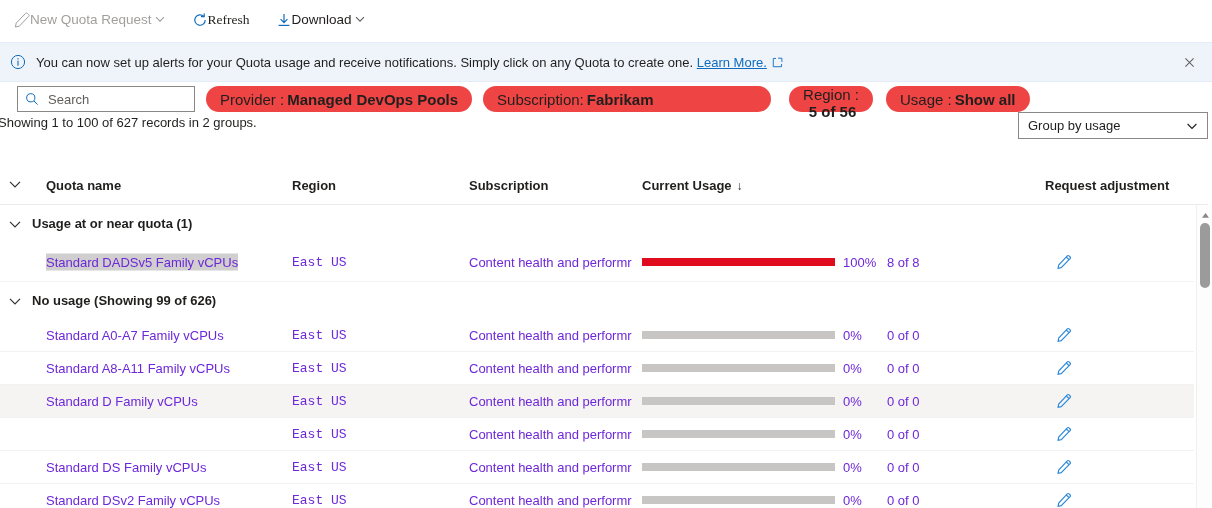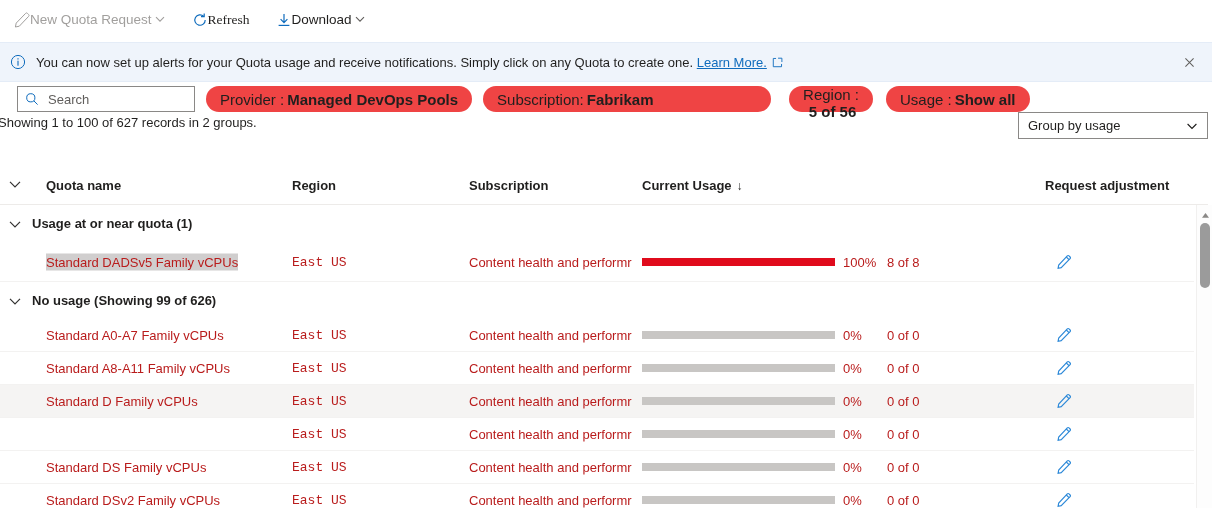--- a/index.html
+++ b/index.html
@@ -199,21 +199,21 @@
     width: 1194px;
     border-bottom: 1px solid #f3f2f1;
   }
   .row.hover { background: #f5f4f3; }
   .row.tall { height: 40px; }
   .cell {
     position: absolute;
     top: 50%;
     transform: translateY(-50%);
     font-size: 13px;
-    color: #b91c1c;
+    color: #6d28d9;
     white-space: nowrap;
   }
   .c-name { left: 46px; }
   .c-name .sel { background: #d0cece; padding: 1px 0; }
   .c-region { left: 292px; font-family: Liberation Mono, monospace; }
   .c-sub {
     left: 469px;
     width: 171px;
     overflow: hidden;
   }

